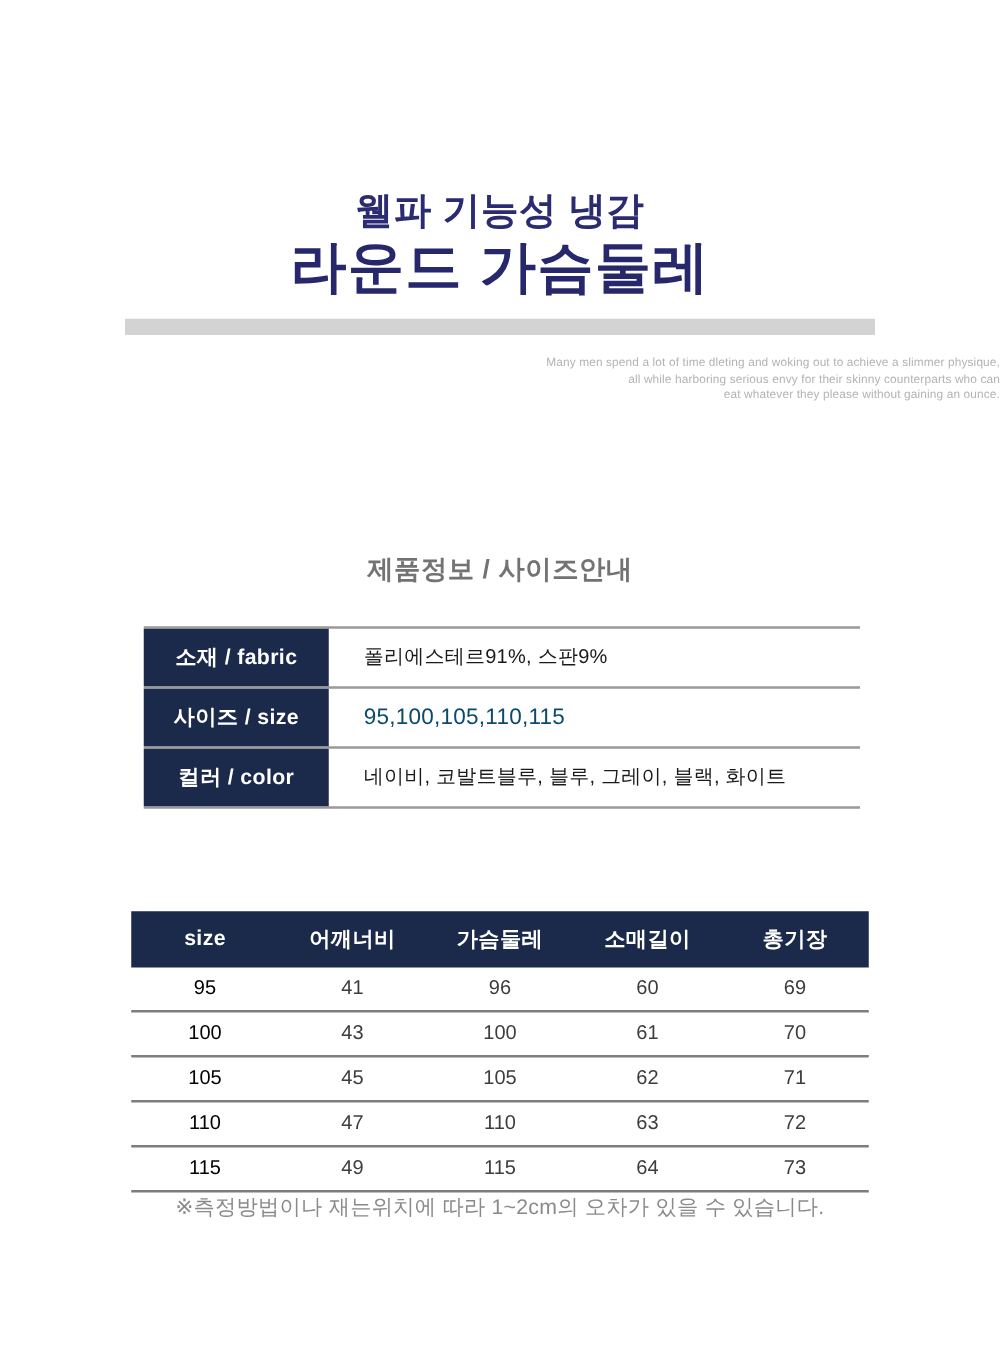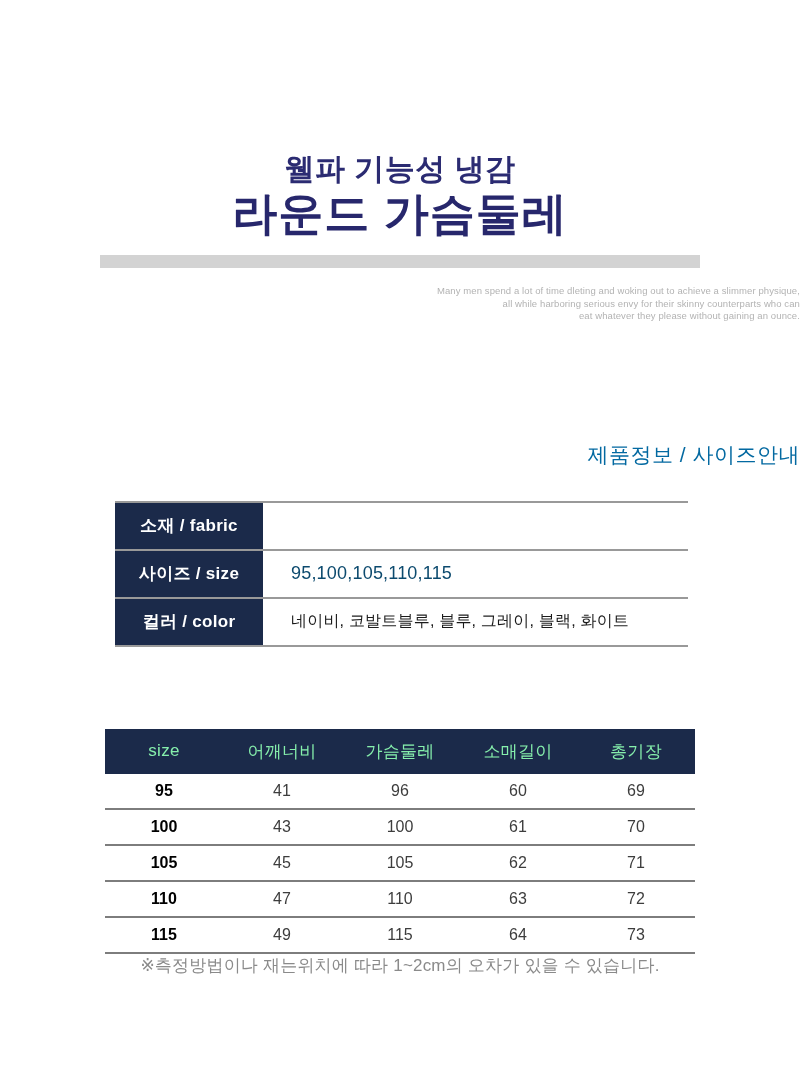--- a/index.html
+++ b/index.html
@@ -41,24 +41,24 @@
   .description {
     text-align: right;
     font-size: 9.5px;
     line-height: 12.5px;
     color: #b3b3b3;
     letter-spacing: 0.1px;
   }
   
   .section-heading {
     margin-top: 118px;
-    text-align: right;
+    text-align: center;
     font-size: 21px;
-    font-weight: 400;
-    color: #0369a1;
+    font-weight: 700;
+    color: #737373;
     letter-spacing: 0.5px;
   }
   
   .info-table {
     width: 573px;
     margin: 32px 0 0 115px;
     border-top: 2px solid #999999;
   }
   .info-row {
     display: flex;
@@ -96,40 +96,40 @@
   .size-header-row {
     display: flex;
     height: 45px;
     background: var(--navy, #1b2a4a);
   }
   .size-header-cell {
     flex: 1;
     display: flex;
     align-items: center;
     justify-content: center;
-    color: #86efac;
+    color: #ffffff;
     font-size: 17px;
-    font-weight: 400;
+    font-weight: 700;
     letter-spacing: 0.3px;
   }
   .size-row {
     display: flex;
     height: 36px;
     border-bottom: 2px solid #7d7d7d;
   }
   .size-cell {
     flex: 1;
     display: flex;
     align-items: center;
     justify-content: center;
     font-size: 16px;
     color: #3d3d3d;
   }
   .size-cell.first {
-    font-weight: 700;
+    font-weight: 400;
     color: #000000;
   }
   
   .measurement-note {
     margin-top: 0;
     text-align: center;
     font-size: 17px;
     color: #8a8a8a;
     letter-spacing: 0.2px;
   }
@@ -148,20 +148,21 @@
       <div>all while harboring serious envy for their skinny counterparts who can</div>
       <div>eat whatever they please without gaining an ounce.</div>
     </div>
   </div>
 
   <div class="section-heading">제품정보 / 사이즈안내</div>
 
   <div class="info-table">
     <div class="info-row">
       <div class="info-label">소재 / fabric</div>
+      <div class="info-value">폴리에스테르91%, 스판9%</div>
     </div>
     <div class="info-row">
       <div class="info-label">사이즈 / size</div>
       <div class="info-value">95,100,105,110,115</div>
     </div>
     <div class="info-row">
       <div class="info-label">컬러 / color</div>
       <div class="info-value">네이비, 코발트블루, 블루, 그레이, 블랙, 화이트</div>
     </div>
   </div>

